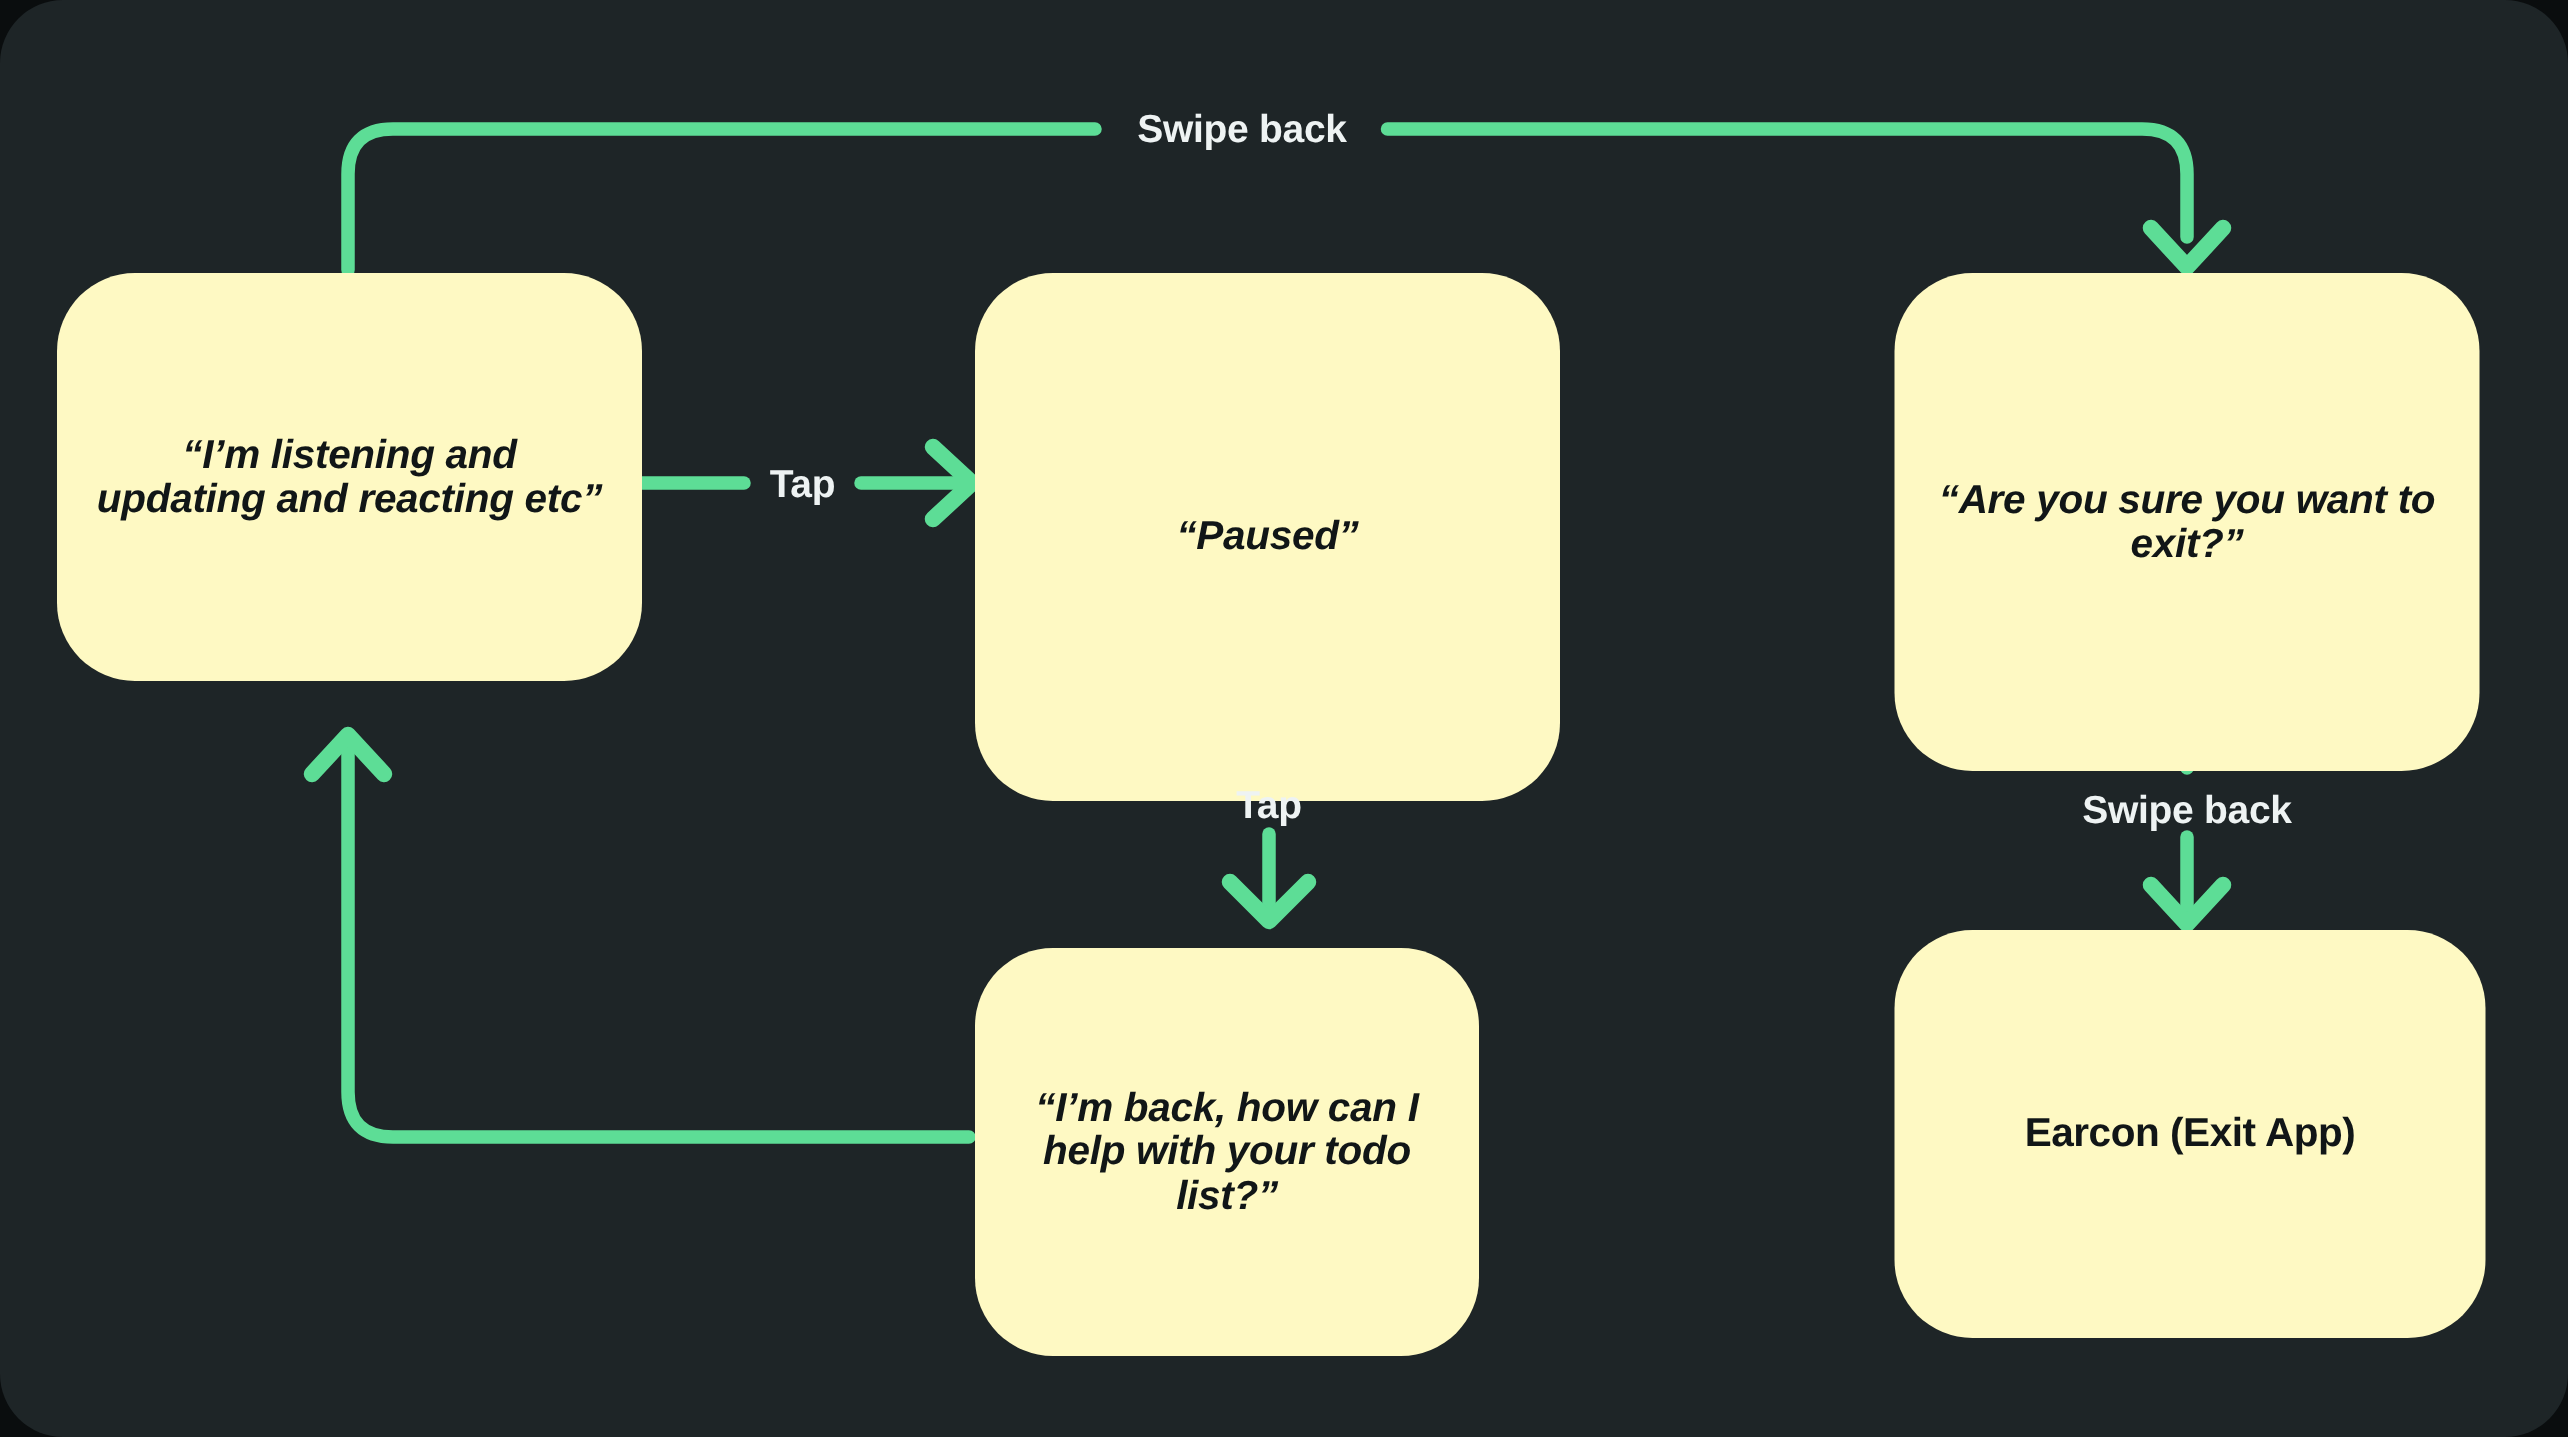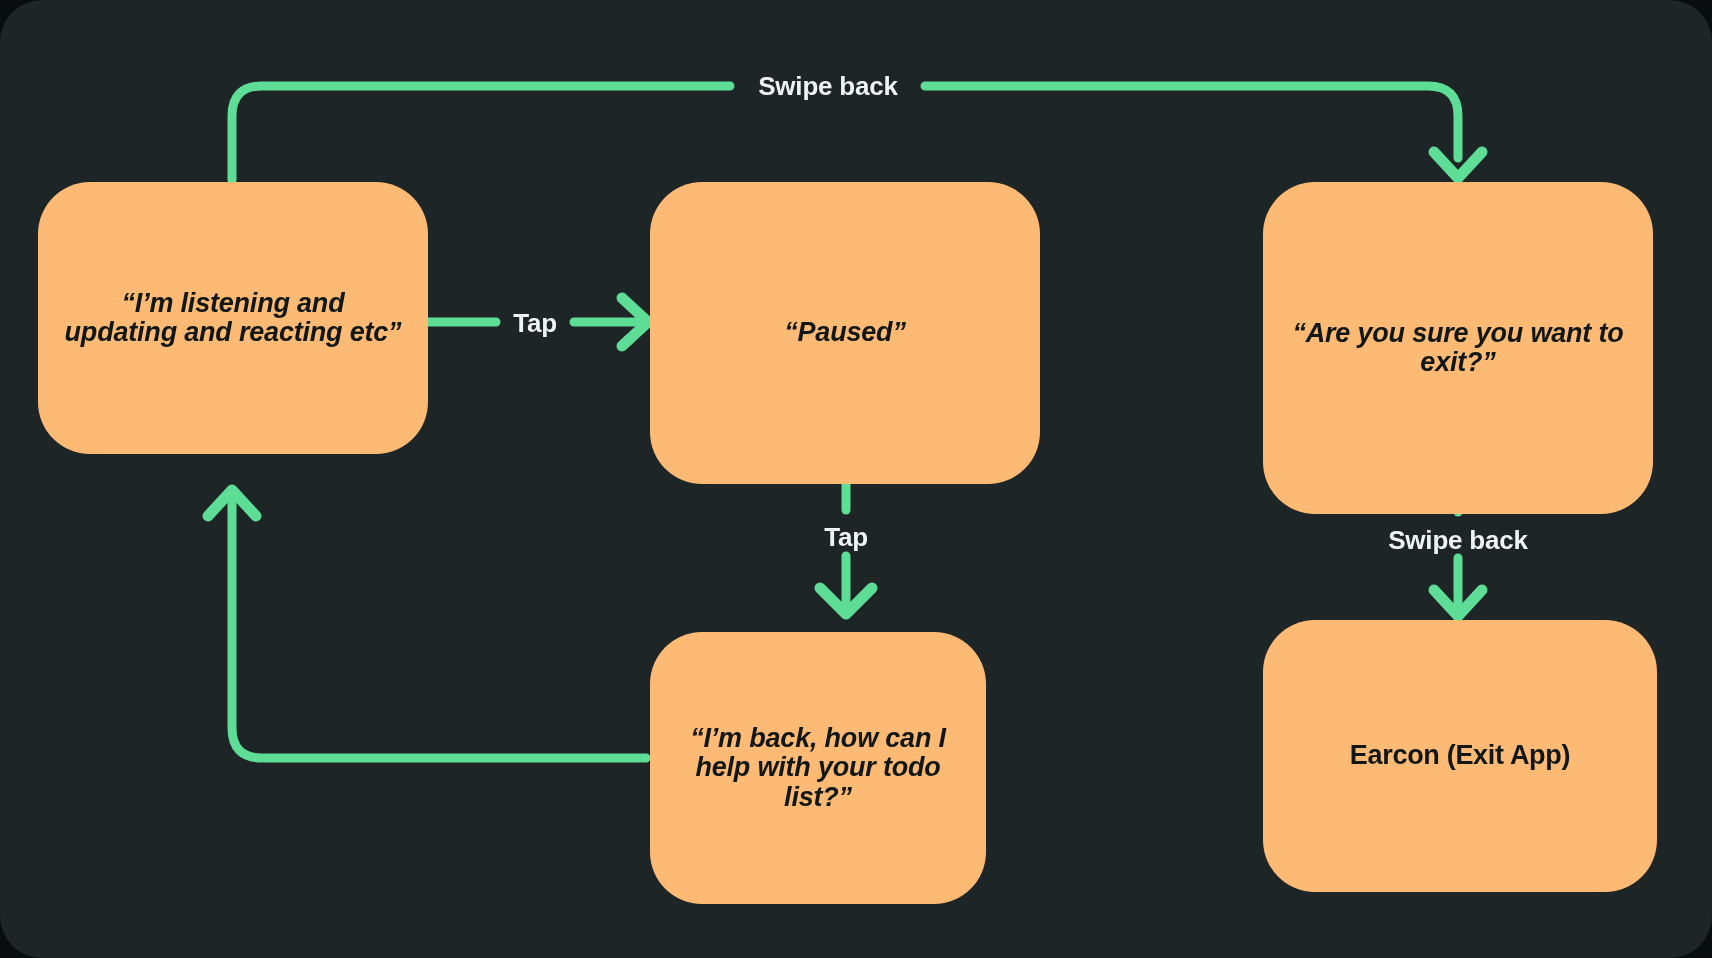--- a/index.html
+++ b/index.html
@@ -24,21 +24,21 @@
   #edges {
     position: absolute;
     left: 0;
     top: 0;
     width: 1712px;
     height: 958px;
     pointer-events: none;
   }
   .node {
     position: absolute;
-    background: #fdba74;
+    background: #fef9c3;
     border-radius: 52px;
     display: flex;
     align-items: center;
     justify-content: center;
     box-sizing: border-box;
     padding: 0 26px;
     z-index: 2;
   }
   .node-label {
     color: #111617;
@@ -100,21 +100,21 @@
     <g>
       <path d="M 646,758 L 262,758 Q 232,758 232,728 L 232,492" fill="none" stroke="#5ddd96" stroke-width="9" stroke-linecap="round"></path>
       <path d="M 208,516 L 232,490 L 256,516" fill="none" stroke="#5ddd96" stroke-width="11" stroke-linecap="round" stroke-linejoin="round"></path>
     </g>
   </svg>
 
   <div class="node" style="left:38px; top:182px; width:390px; height:272px;">
     <span class="node-label">“I’m listening and updating and reacting etc”</span>
   </div>
 
-  <div class="node" style="left:650px; top:182px; width:390px; height:302px;">
+  <div class="node" style="left:650px; top:182px; width:390px; height:352px;">
     <span class="node-label">“Paused”</span>
   </div>
 
   <div class="node" style="left:1263px; top:182px; width:390px; height:332px;">
     <span class="node-label">“Are you sure you want to exit?”</span>
   </div>
 
   <div class="node" style="left:650px; top:632px; width:336px; height:272px;">
     <span class="node-label">“I’m back, how can I help with your todo list?”</span>
   </div>

